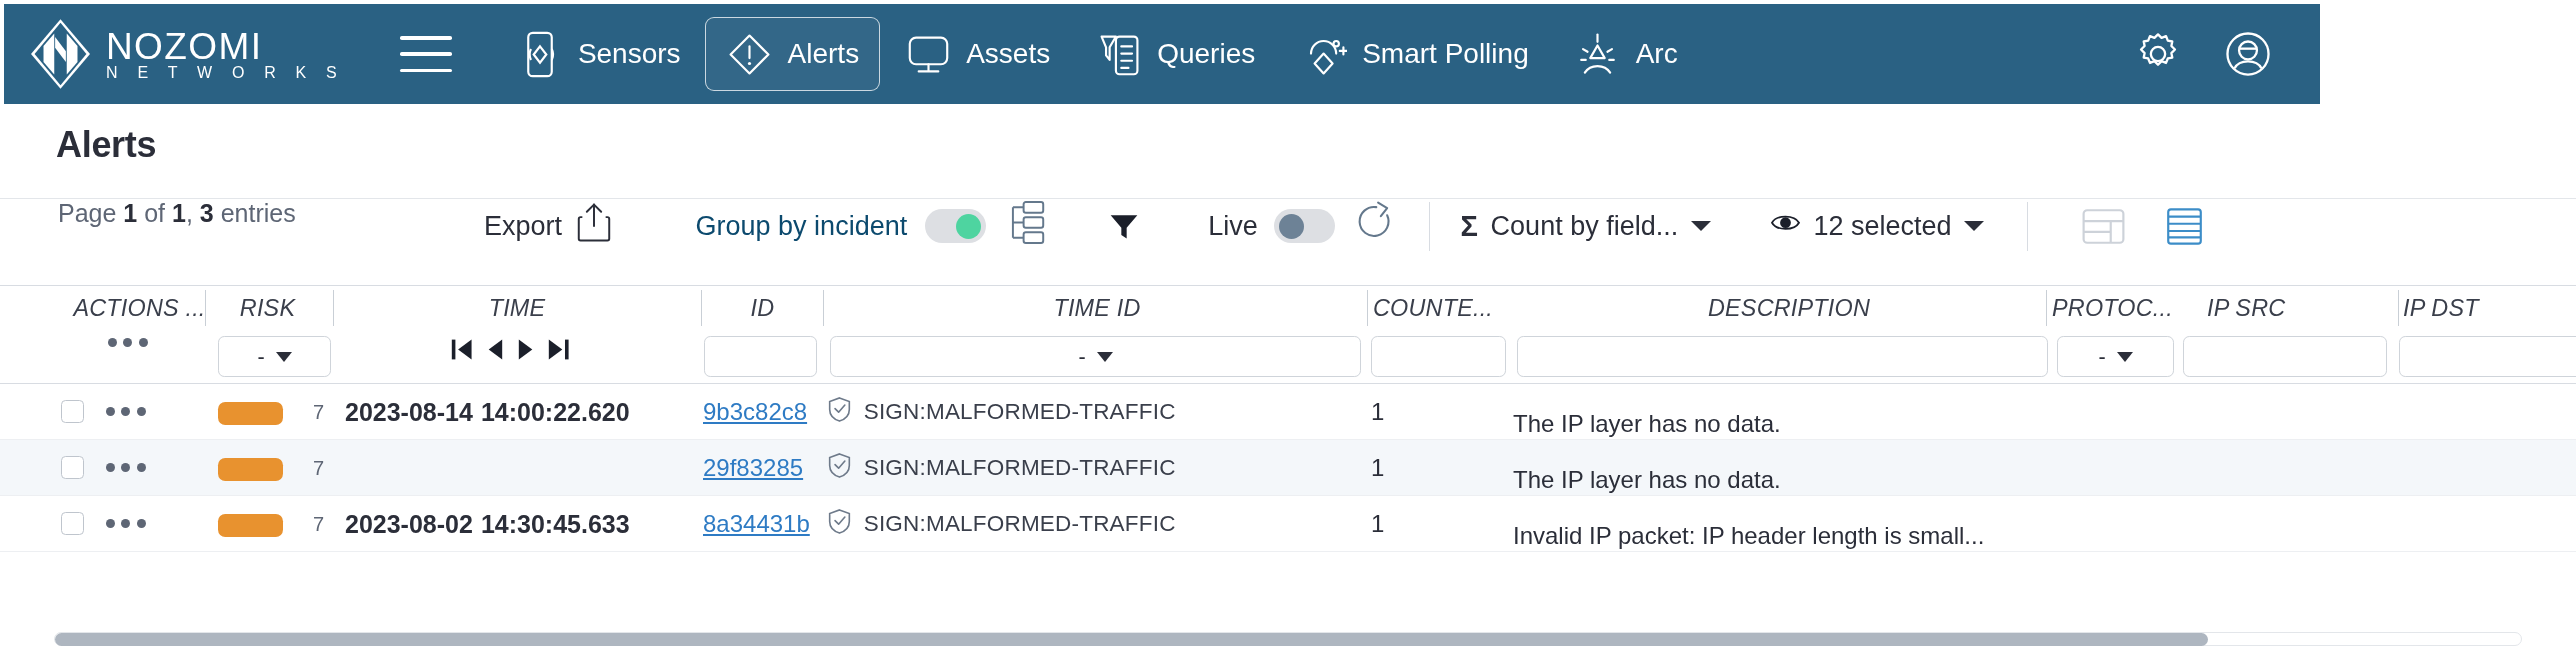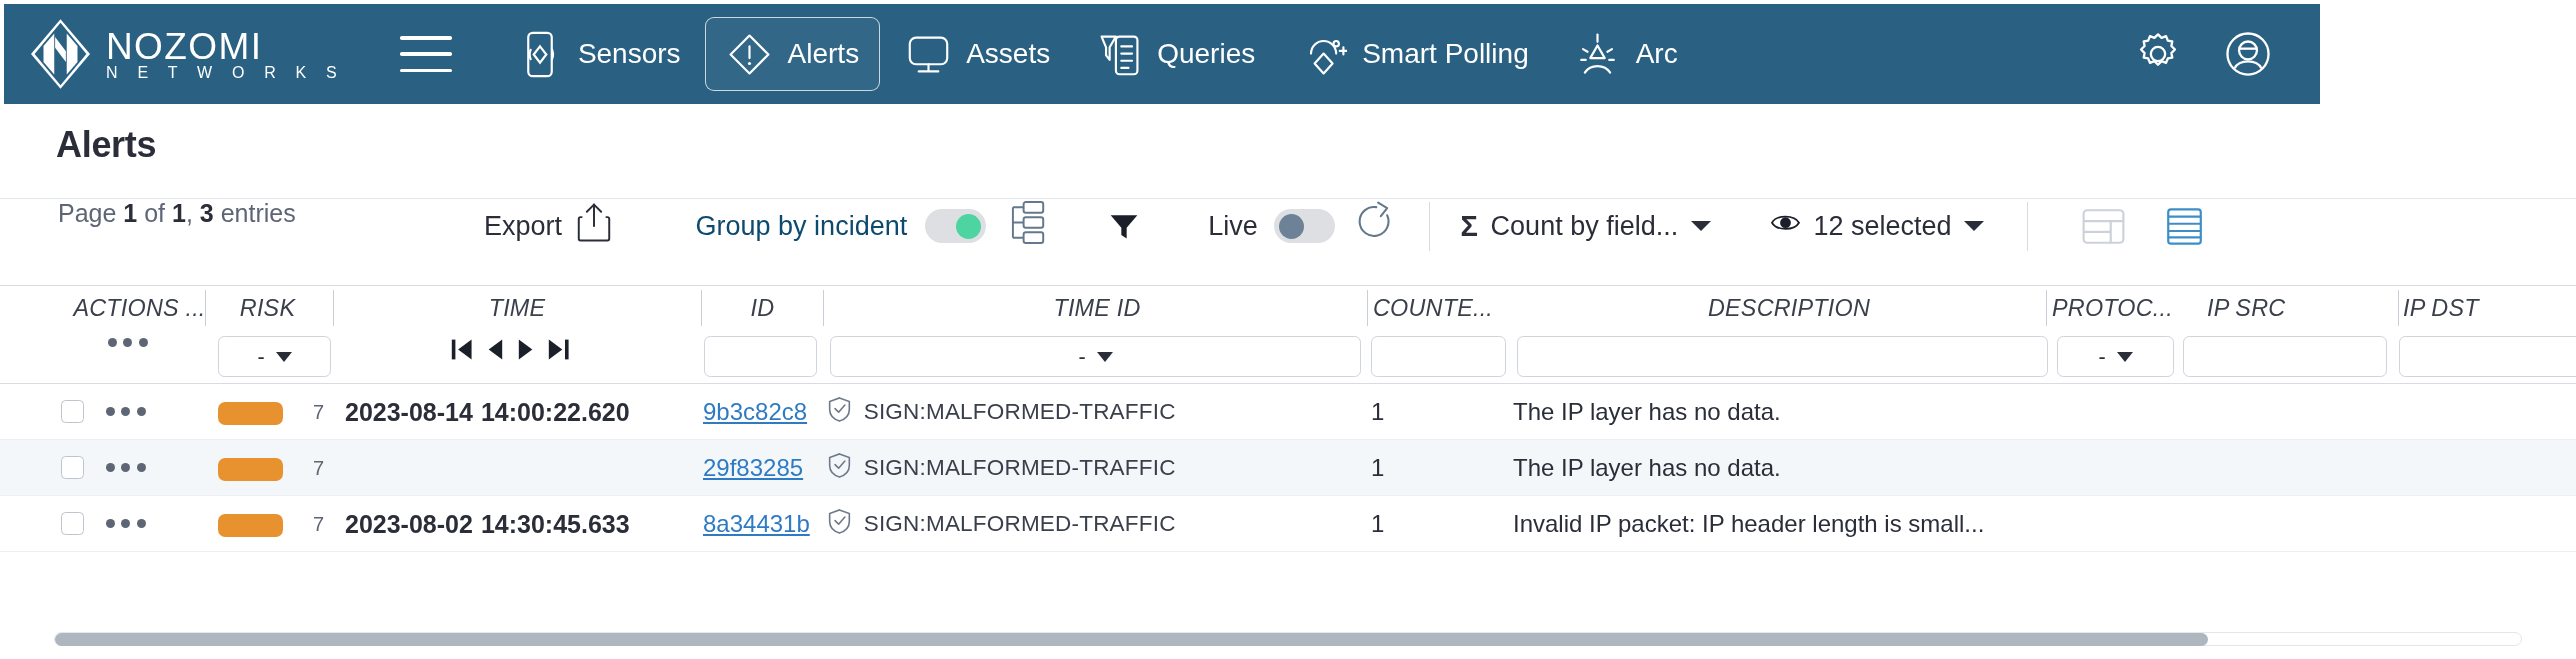--- a/index.html
+++ b/index.html
@@ -114,21 +114,21 @@
 
   .time { position:absolute; left: 345px; top:0; height:56px; display:flex; align-items:center; gap:8px; font-size:25px; color:#2B2E39; }
   .time b { font-weight:700; }
   .time span { font-weight:700; }
 
   .idlink { position:absolute; left: 703px; top:0; height:56px; display:flex; align-items:center; font-size:24px; color:#2E7BC4; text-decoration:underline; cursor:pointer; }
 
   .typeid { position:absolute; left: 827px; top:0; height:56px; display:flex; align-items:center; gap:11.7px; font-size:22.5px; color:#3A3F4B; letter-spacing:0.2px; }
 
   .counter { position:absolute; left: 1371px; top:0; height:56px; display:flex; align-items:center; font-size:24px; color:#2B2E39; }
-  .desc { position:absolute; left: 1513px; top:0; height:56px; display:flex; align-items:center; font-size:24px; color:#2B2E39; }
+  .desc { position:absolute; left: 1513px; top:12px; height:56px; display:flex; align-items:center; font-size:24px; color:#2B2E39; }
 
   
   .hscroll-track {
     position:absolute; left: 54px; top: 528px; width: 2468px; height: 14.4px;
     border:0.9px solid #E3E6EA; border-radius:7.2px; background:#ffffff;
   }
   .hscroll-thumb { position:absolute; left:0; top:0; height:12.6px; width: 2153px; border-radius:7.2px; background:#AEB6C0; }
 </style>
 </head>
 <body>

